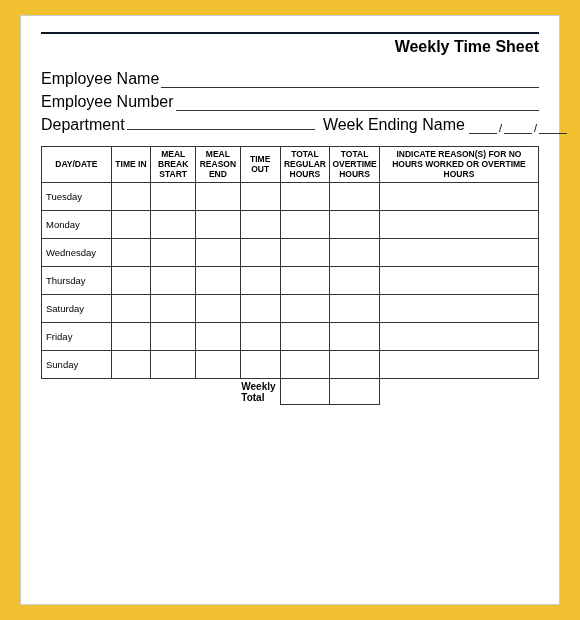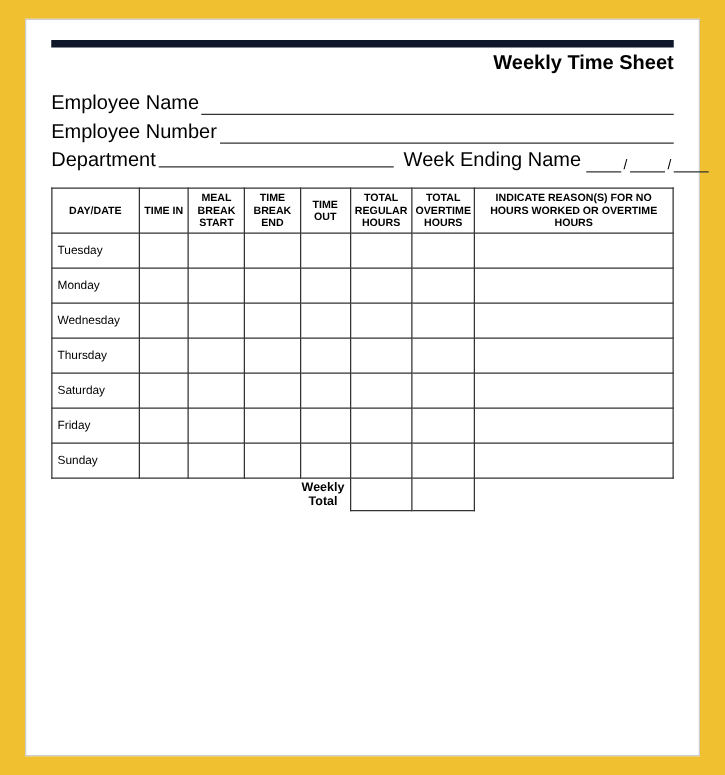--- a/index.html
+++ b/index.html
@@ -18,21 +18,21 @@
       background: #fff;
       padding: 16px 20px 20px 20px;
       border: 1px solid #ccc;
     }
     .title {
       text-align: right;
       font-size: 16px;
       font-weight: bold;
       margin-bottom: 4px;
       padding-bottom: 4px;
-      border-top: 6px solid #0f172a;
+      border-top: 2px solid #0f172a;
       padding-top: 4px;
     }
     .form-section {
       margin: 10px 0 12px 0;
       font-size: 11px;
     }
     .form-row {
       display: flex;
       align-items: flex-end;
       margin-bottom: 5px;
@@ -103,21 +103,21 @@
       font-size: 9.5px;
     }
     td.data-cell {
       height: 28px;
     }
     .weekly-total-row td {
       border: none;
       font-size: 10px;
     }
     .weekly-total-label {
-      text-align: center;
+      text-align: left;
       font-weight: bold;
       padding-right: 4px;
       font-size: 11px;
     }
     .weekly-total-box {
       border: 1px solid #333 !important;
       height: 22px;
     }
     .weekly-total-empty {
       border: none !important;
@@ -154,21 +154,21 @@
       </div>
     </div>
   </div>
 
   <table>
     <thead>
       <tr>
         <th class="col-daydate">DAY/DATE</th>
         <th class="col-timein">TIME IN</th>
         <th class="col-mbs">MEAL BREAK START</th>
-        <th class="col-mbe">TIME BREAK END</th>
+        <th class="col-mbe">MEAL REASON END</th>
         <th class="col-timeout">TIME OUT</th>
         <th class="col-trh">TOTAL REGULAR HOURS</th>
         <th class="col-toh">TOTAL OVERTIME HOURS</th>
         <th class="col-reason">INDICATE REASON(S) FOR NO HOURS WORKED OR OVERTIME HOURS</th>
       </tr>
     </thead>
     <tbody id="timesheet-body">
     <tr>
           <td class="day-label">Tuesday</td>
           <td class="data-cell" style="height: 28px;"></td>

